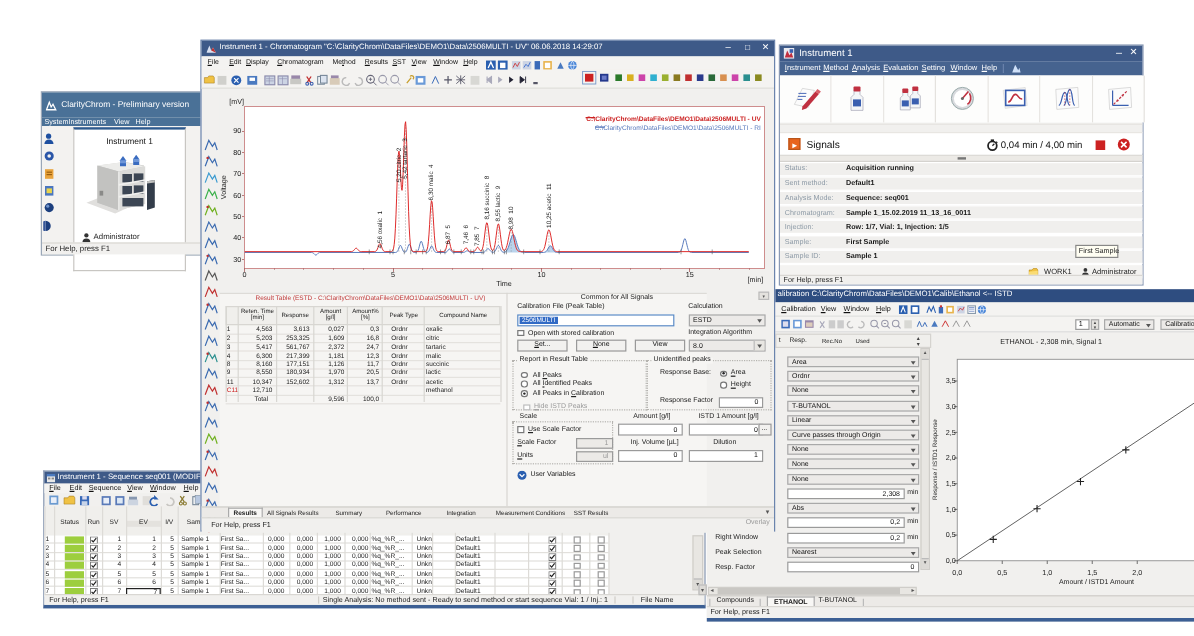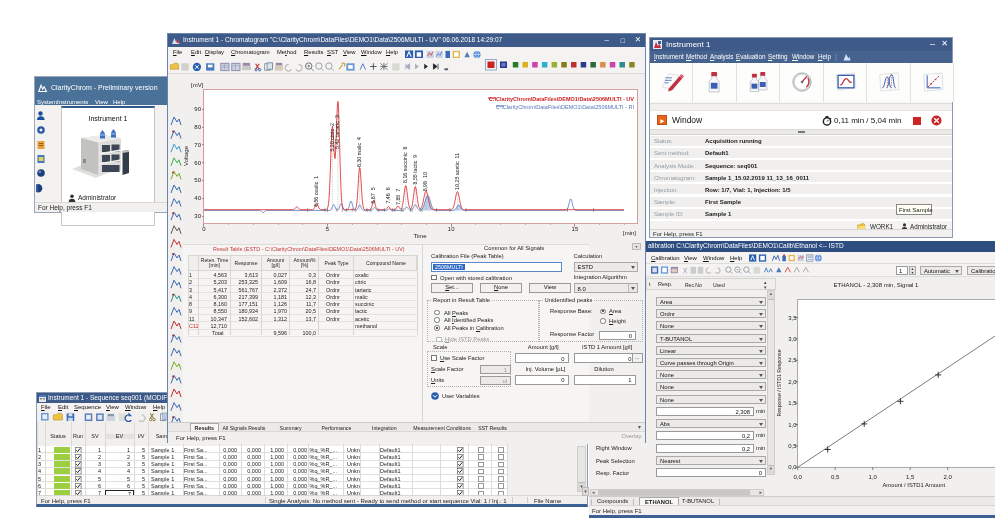--- a/index.html
+++ b/index.html
@@ -1059,28 +1059,28 @@
             <circle cx="21" cy="15" r="1" fill="#c03040"></circle>
           </g>
         </svg>
       </div>
     </div>
   <div style="position:absolute;left:0;right:0;top:66px;height:6px;background:#f1f0ee;"></div>
   <div style="position:absolute;left:0;right:0;top:72px;height:18px;background:#fff;border-top:1px solid #e8e6e2;">
     <div style="position:absolute;left:7px;top:4px;width:10px;height:10px;background:#e8641e;border:1px solid #b8541a;">
         <span style="position:absolute;left:2.5px;top:1px;font-size:7px;color:#fff;font-weight:bold;">▸</span>
       </div>
-    <span class="t" style="left:22px;top:5px;font-size:8.5px;color:#111;">Window</span>
+    <span class="t" style="left:22px;top:5px;font-size:8.5px;color:#111;">Signals</span>
     <svg style="position:absolute;left:172px;top:4.5px" width="10" height="10" viewBox="0 0 11 11">
         <circle cx="5.5" cy="6" r="4" fill="none" stroke="#222" stroke-width="1.6"></circle>
         <rect x="4" y="0" width="3" height="2" fill="#222"></rect>
         <path d="M5.5,6 L7.3,4.2" stroke="#222" stroke-width="1.1"></path>
         <path d="M8.9,2.3 l1.1,1.1" stroke="#222" stroke-width="1.2"></path>
       </svg>
-    <span class="t" style="left:184px;top:5.5px;font-size:8px;color:#111;">0,11 min / 5,04 min</span>
+    <span class="t" style="left:184px;top:5.5px;font-size:8px;color:#111;">0,04 min / 4,00 min</span>
     <div style="position:absolute;left:263px;top:5.5px;width:8px;height:8px;background:#cc2222;"></div>
     <svg style="position:absolute;left:281px;top:4px" width="11" height="11" viewBox="0 0 11 11">
         <circle cx="5.5" cy="5.5" r="5" fill="#cc2222"></circle>
         <path d="M3.2,3.2 l4.6,4.6 m0,-4.6 l-4.6,4.6" stroke="#fff" stroke-width="1.3"></path>
       </svg>
   </div>
   <div style="position:absolute;left:0;right:0;top:90.5px;height:6px;background:#eceae6;border-top:1px solid #dddbd7;border-bottom:1px solid #d5d3cf;"></div>
   <div style="position:absolute;left:148px;top:92.5px;width:7px;height:2px;background:#777;"></div>
   <div style="position:absolute;left:0;right:0;top:97.6px;height:11.2px;background:#f0efed;border-bottom:1px solid #fff;">
     <span class="t" style="left:4px;top:2.5px;font-size:6px;color:#8d9aa6;">Status:</span>

